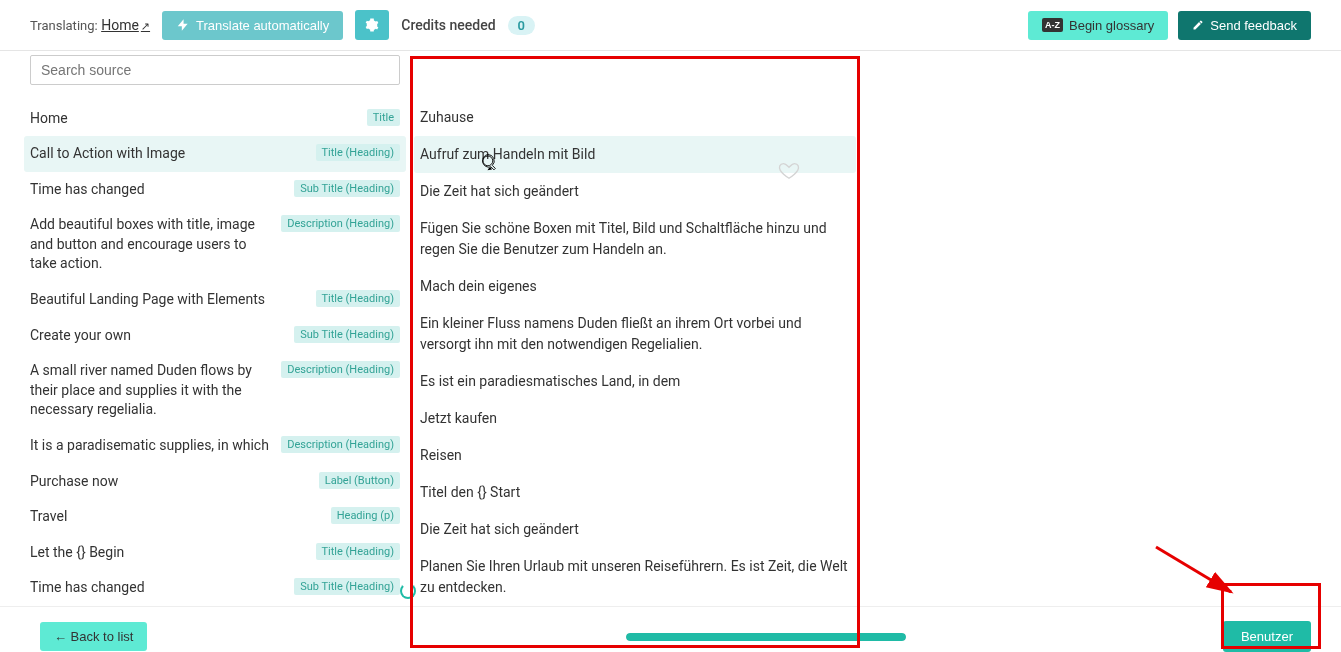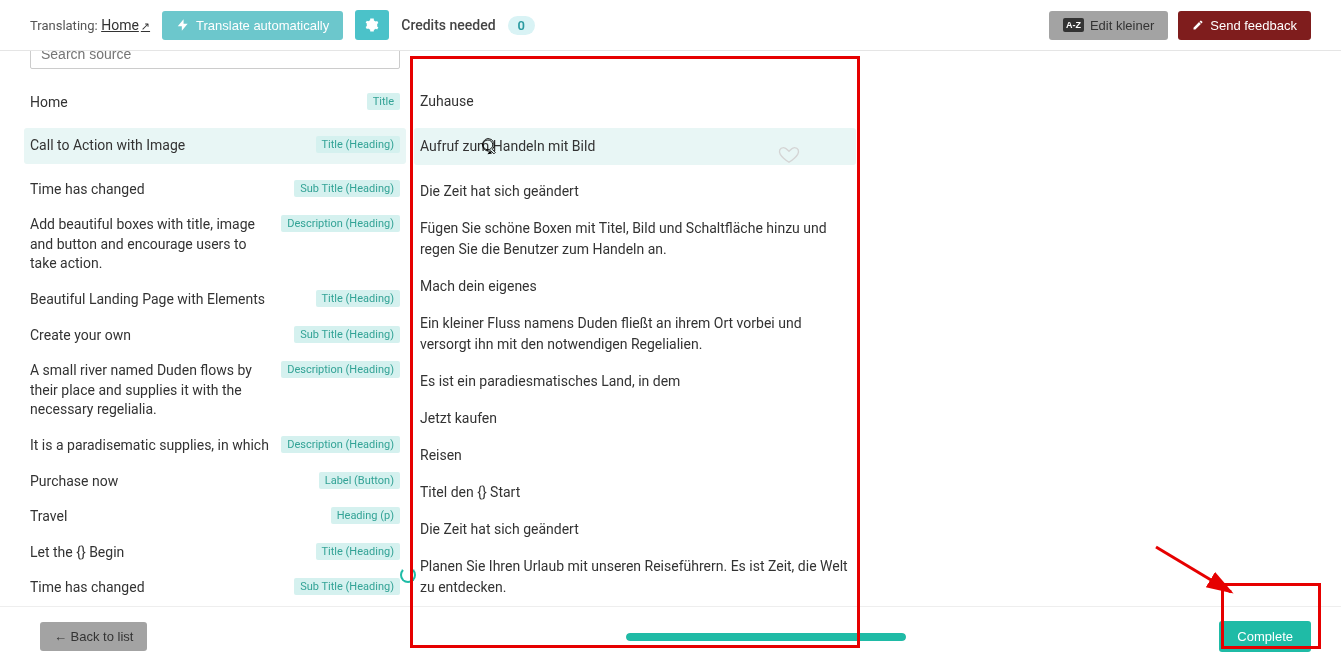--- a/index.html
+++ b/index.html
@@ -9,42 +9,42 @@
 .toolbar-left { display: flex; align-items: center; gap: 12px; flex: 1; }
 .toolbar-right { display: flex; align-items: center; gap: 10px; }
 
 .translating-label { font-size: 13px; color: #555; }
 .translating-link { text-decoration: underline; color: #333; cursor: pointer; }
 .ext-icon { font-size: 11px; margin-left: 2px; }
 
 .btn { display: inline-flex; align-items: center; gap: 6px; padding: 7px 14px; border: none; border-radius: 3px; cursor: pointer; font-size: 13px; }
 .btn-teal { background: #5dc1c7; color: #fff; font-weight: 500; opacity: .9;}
 .btn-icon-only { padding: 8px 10px; background: #4bc2c9; color: #fff; }
-.btn-grey { background: #a3a3a3; color: #333; }
-.btn-dark { background: #7f1d1d; color: #fff; }
+.btn-grey { background: #5eead4; color: #333; }
+.btn-dark { background: #0f766e; color: #fff; }
 .btn-complete { background: #1fbba6; color: #fff; padding: 8px 18px; font-weight: 500; }
 
 .credits-label { font-size: 14px; font-weight: 500; color: #444; }
 .credits-badge { background: #d9f3f5; color: #2a9aa0; border-radius: 12px; padding: 2px 10px; font-size: 13px; font-weight: 600; }
 
 .gear-svg { width: 14px; height: 14px; fill: #fff; }
 .bolt-svg { width: 14px; height: 14px; fill: #fff; }
 .az-badge { background: #333; color: #fff; font-size: 9px; font-weight: bold; padding: 2px 3px; border-radius: 2px; }
 .pencil-svg { width: 12px; height: 12px; fill: currentColor; }
 
 .main { display: flex; padding: 10px 30px 0 30px; height: 555px; overflow: hidden; align-items: flex-end; }
 .col-left { width: 380px; padding-right: 10px; }
 .col-right { width: 440px; padding-left: 10px; position: relative; }
 
 .search-input { width: 100%; padding: 6px 10px; border: 1px solid #ccc; border-radius: 2px; font-size: 14px; margin-bottom: 16px; }
 
 .row { display: flex; align-items: flex-start; padding: 8px 0; font-size: 14px; color: #333; }
 .row-src { justify-content: space-between; gap: 10px; }
 .row-src .txt { flex: 1; line-height: 1.4; }
-.row.highlight { background: #e8f6f5; margin: 8px -6px; padding-left: 6px; padding-right: 6px; border-radius: 3px; }
+.row.highlight { background: #e8f6f5; margin: 0 -6px; padding-left: 6px; padding-right: 6px; border-radius: 3px; }
 
 .badge { background: #d5f1ef; color: #33a396; font-size: 11px; padding: 2px 6px; border-radius: 2px; white-space: nowrap; align-self: flex-start; }
 
 .row-tgt { line-height: 1.5; }
 
 .heart { position: absolute; right: 50px; top: 98px; width: 22px; height: 22px; }
 .heart svg { width: 22px; height: 22px; fill: none; stroke: #d4d4d4; stroke-width: 1.5; }
 
 .cursor { position: absolute; left: 70px; top: 92px; width: 18px; height: 18px; pointer-events: none; }
 .cursor svg { width: 18px; height: 18px; fill: #000; }
@@ -86,21 +86,21 @@
       <svg class="gear-svg" viewBox="0 0 24 24">
           <path d="M12 8a4 4 0 100 8 4 4 0 000-8zm9 4a7.9 7.9 0 00-.2-1.8l2.1-1.6-2-3.5-2.5 1a8 8 0 00-3.1-1.8L15 1h-6l-.3 2.7A8 8 0 005.6 5.5l-2.5-1-2 3.5 2.1 1.6A7.9 7.9 0 003 12c0 .6.1 1.2.2 1.8l-2.1 1.6 2 3.5 2.5-1a8 8 0 003.1 1.8L9 23h6l.3-2.7a8 8 0 003.1-1.8l2.5 1 2-3.5-2.1-1.6c.1-.6.2-1.2.2-1.8z"></path>
         </svg>
     </button>
     <span class="credits-label">Credits needed</span>
     <span class="credits-badge">0</span>
   </div>
   <div class="toolbar-right">
     <button class="btn btn-grey">
       <span class="az-badge">A-Z</span>
-      <span>Edit kleiner</span>
+      <span>Begin glossary</span>
     </button>
     <button class="btn btn-dark">
       <svg class="pencil-svg" viewBox="0 0 24 24">
           <path d="M3 17.25V21h3.75L17.81 9.94l-3.75-3.75L3 17.25zM20.71 7.04a1 1 0 000-1.41l-2.34-2.34a1 1 0 00-1.41 0l-1.83 1.83 3.75 3.75 1.83-1.83z"></path>
         </svg>
       <span>Send feedback</span>
     </button>
   </div>
 </div>
 
@@ -192,21 +192,21 @@
 <div class="footer">
   <div class="footer-left">
     <button class="btn btn-grey">← Back to list</button>
   </div>
   <div class="footer-center">
     <div class="progress-bar">
       <div class="progress-fill" id="progress-fill" style="width: 100%;"></div>
     </div>
   </div>
   <div class="footer-right">
-    <button class="btn btn-complete">Complete</button>
+    <button class="btn btn-complete">Benutzer</button>
   </div>
 </div>
 
 <div class="anno-box-main" style="left:410px; top:56px; width:450px; height:592px;"></div>
 <div class="anno-box-complete" style="right:20px; bottom:3px; width:100px; height:66px;"></div>
 <svg class="anno-arrow" style="right:90px; bottom:50px; width:100px; height:60px;">
   <defs>
       <marker id="ah" markerWidth="10" markerHeight="10" refX="8" refY="3" orient="auto">
         <path d="M0,0 L0,6 L9,3 z" fill="#e60000"></path>
       </marker>

